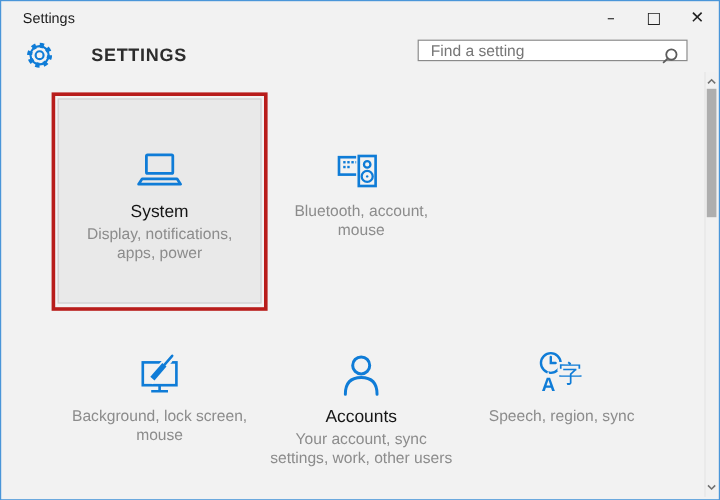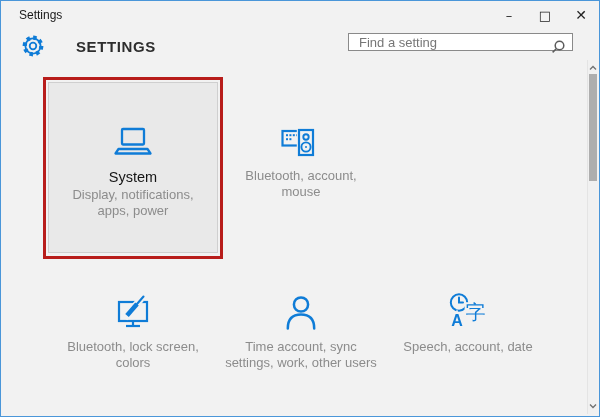--- a/index.html
+++ b/index.html
@@ -153,43 +153,44 @@
     <div class="tile-icon">
       <svg viewBox="0 0 44 44" fill="none" stroke="currentColor">
         <rect x="8" y="11" width="28" height="19" stroke-width="2.2"></rect>
         <line x1="22" y1="30" x2="22" y2="34.5" stroke-width="2.2"></line>
         <line x1="15" y1="35" x2="29" y2="35" stroke-width="2.2"></line>
         <line x1="13.5" y1="27" x2="30" y2="8" stroke="#f2f2f2" stroke-width="7"></line>
         <line x1="16" y1="24.5" x2="26" y2="13" stroke-width="4.6"></line>
         <line x1="26" y1="13" x2="32.5" y2="5.5" stroke-width="2.1" stroke-linecap="round"></line>
       </svg>
     </div>
-    <div class="tile-sub">Bluetooth, lock screen, colors</div>
+    <div class="tile-sub">Background, lock screen, mouse</div>
   </div>
 
   <div class="tile row2 col2">
     <div class="tile-icon">
       <svg viewBox="0 0 44 44" fill="none" stroke="currentColor" stroke-width="2.5">
         <circle cx="22" cy="13.5" r="7.1"></circle>
         <path d="M8.8,37.5 C8.8,27.5 14.2,23.6 22,23.6 C29.8,23.6 35.2,27.5 35.2,37.5" stroke-linecap="round"></path>
       </svg>
     </div>
-    <div class="tile-sub">Time account, sync settings, work, other users</div>
+    <div class="tile-title">Accounts</div>
+    <div class="tile-sub">Your account, sync settings, work, other users</div>
   </div>
 
   <div class="tile row2 col3">
     <div class="tile-icon">
       <svg viewBox="0 0 44 44" fill="none" stroke="currentColor">
         <circle cx="13" cy="11.5" r="8.2" stroke-width="2"></circle>
         <path d="M13,6.5 L13,11.5 L17,11.5" stroke-width="2" stroke-linecap="round"></path>
         <text x="11" y="34.5" font-size="16" font-weight="bold" fill="currentColor" stroke="#f2f2f2" stroke-width="4" paint-order="stroke" text-anchor="middle" font-family="Liberation Sans, sans-serif">A</text>
         <text x="29.5" y="27.5" font-size="20" fill="currentColor" stroke="#f2f2f2" stroke-width="4" paint-order="stroke" text-anchor="middle" font-family="DejaVu Sans, sans-serif">字</text>
       </svg>
     </div>
-    <div class="tile-sub">Speech, account, date</div>
+    <div class="tile-sub">Speech, region, sync</div>
   </div>
 
   <div class="highlight-box"></div>
 
   <div class="scrollbar">
     <div class="scroll-arrow up">
       <svg viewBox="0 0 8 10" fill="none" stroke="currentColor" stroke-width="1.3">
         <path d="M1,6.5 L4,3.5 L7,6.5"></path>
       </svg>
     </div>

